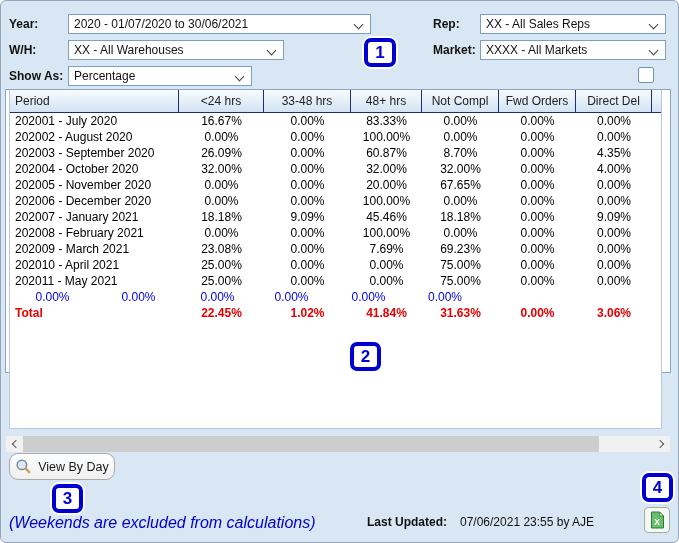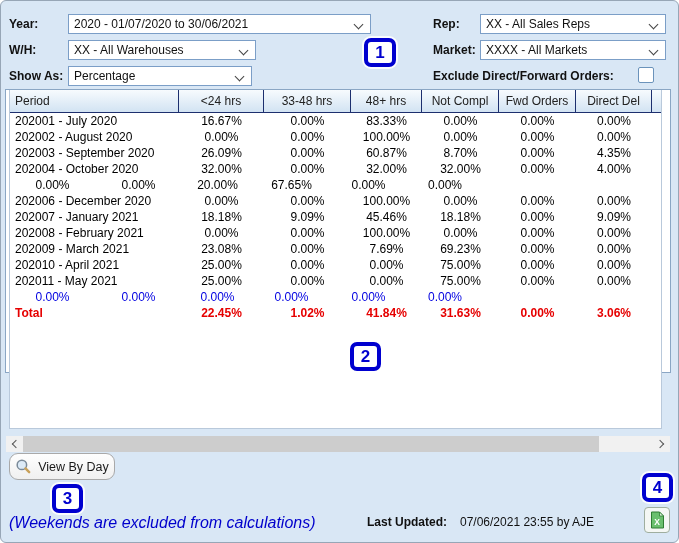--- a/index.html
+++ b/index.html
@@ -99,38 +99,37 @@
     <span class="chev"></span>
   </div>
 
   <div class="lbl" style="left:432px; top:16px;">Rep:</div>
   <div class="combo" style="left:479px; top:13px; width:186px;">
     <span>XX - All Sales Reps</span>
     <span class="chev"></span>
   </div>
 
   <div class="lbl" style="left:8px; top:42px;">W/H:</div>
-  <div class="combo" style="left:67px; top:39px; width:188px;">
+  <div class="combo" style="left:67px; top:39px; width:216px;">
     <span>XX - All Warehouses</span>
     <span class="chev"></span>
   </div>
 
   <div class="lbl" style="left:432px; top:42px;">Market:</div>
   <div class="combo" style="left:479px; top:39px; width:186px;">
     <span>XXXX - All Markets</span>
     <span class="chev"></span>
   </div>
 
   <div class="lbl" style="left:8px; top:68px;">Show As:</div>
   <div class="combo" style="left:67px; top:65px; width:184px;">
     <span>Percentage</span>
     <span class="chev"></span>
   </div>
 
-  <div class="lbl" style="left:432px; top:68px;">Exclude Direct/Forward Orders:</div>
   <div class="checkbox" style="left:637px; top:66px;"></div>
 
   <div class="callout" style="left:363px; top:37px; width:32px; height:29px;">1</div>
   <div class="callout" style="left:349px; top:341px; width:31px; height:29px;">2</div>
   <div class="callout" style="left:51px; top:483px; width:31px; height:29px;">3</div>
   <div class="callout" style="left:641px; top:472px; width:31px; height:29px;">4</div>
 
   <div id="table-panel">
     <div id="table-wrap">
       <div class="thead">
@@ -178,20 +177,21 @@
             <div class="cell period col0">202004 - October 2020</div>
             <div class="cell num col1">32.00%</div>
             <div class="cell num col2">0.00%</div>
             <div class="cell num col3">32.00%</div>
             <div class="cell num col4">32.00%</div>
             <div class="cell num col5">0.00%</div>
             <div class="cell num col6">4.00%</div>
             <div class="cell colf"></div>
           </div>
           <div class="trow normal">
+            <div class="cell period col0">202005 - November 2020</div>
             <div class="cell num col1">0.00%</div>
             <div class="cell num col2">0.00%</div>
             <div class="cell num col3">20.00%</div>
             <div class="cell num col4">67.65%</div>
             <div class="cell num col5">0.00%</div>
             <div class="cell num col6">0.00%</div>
             <div class="cell colf"></div>
           </div>
           <div class="trow normal">
             <div class="cell period col0">202006 - December 2020</div>

